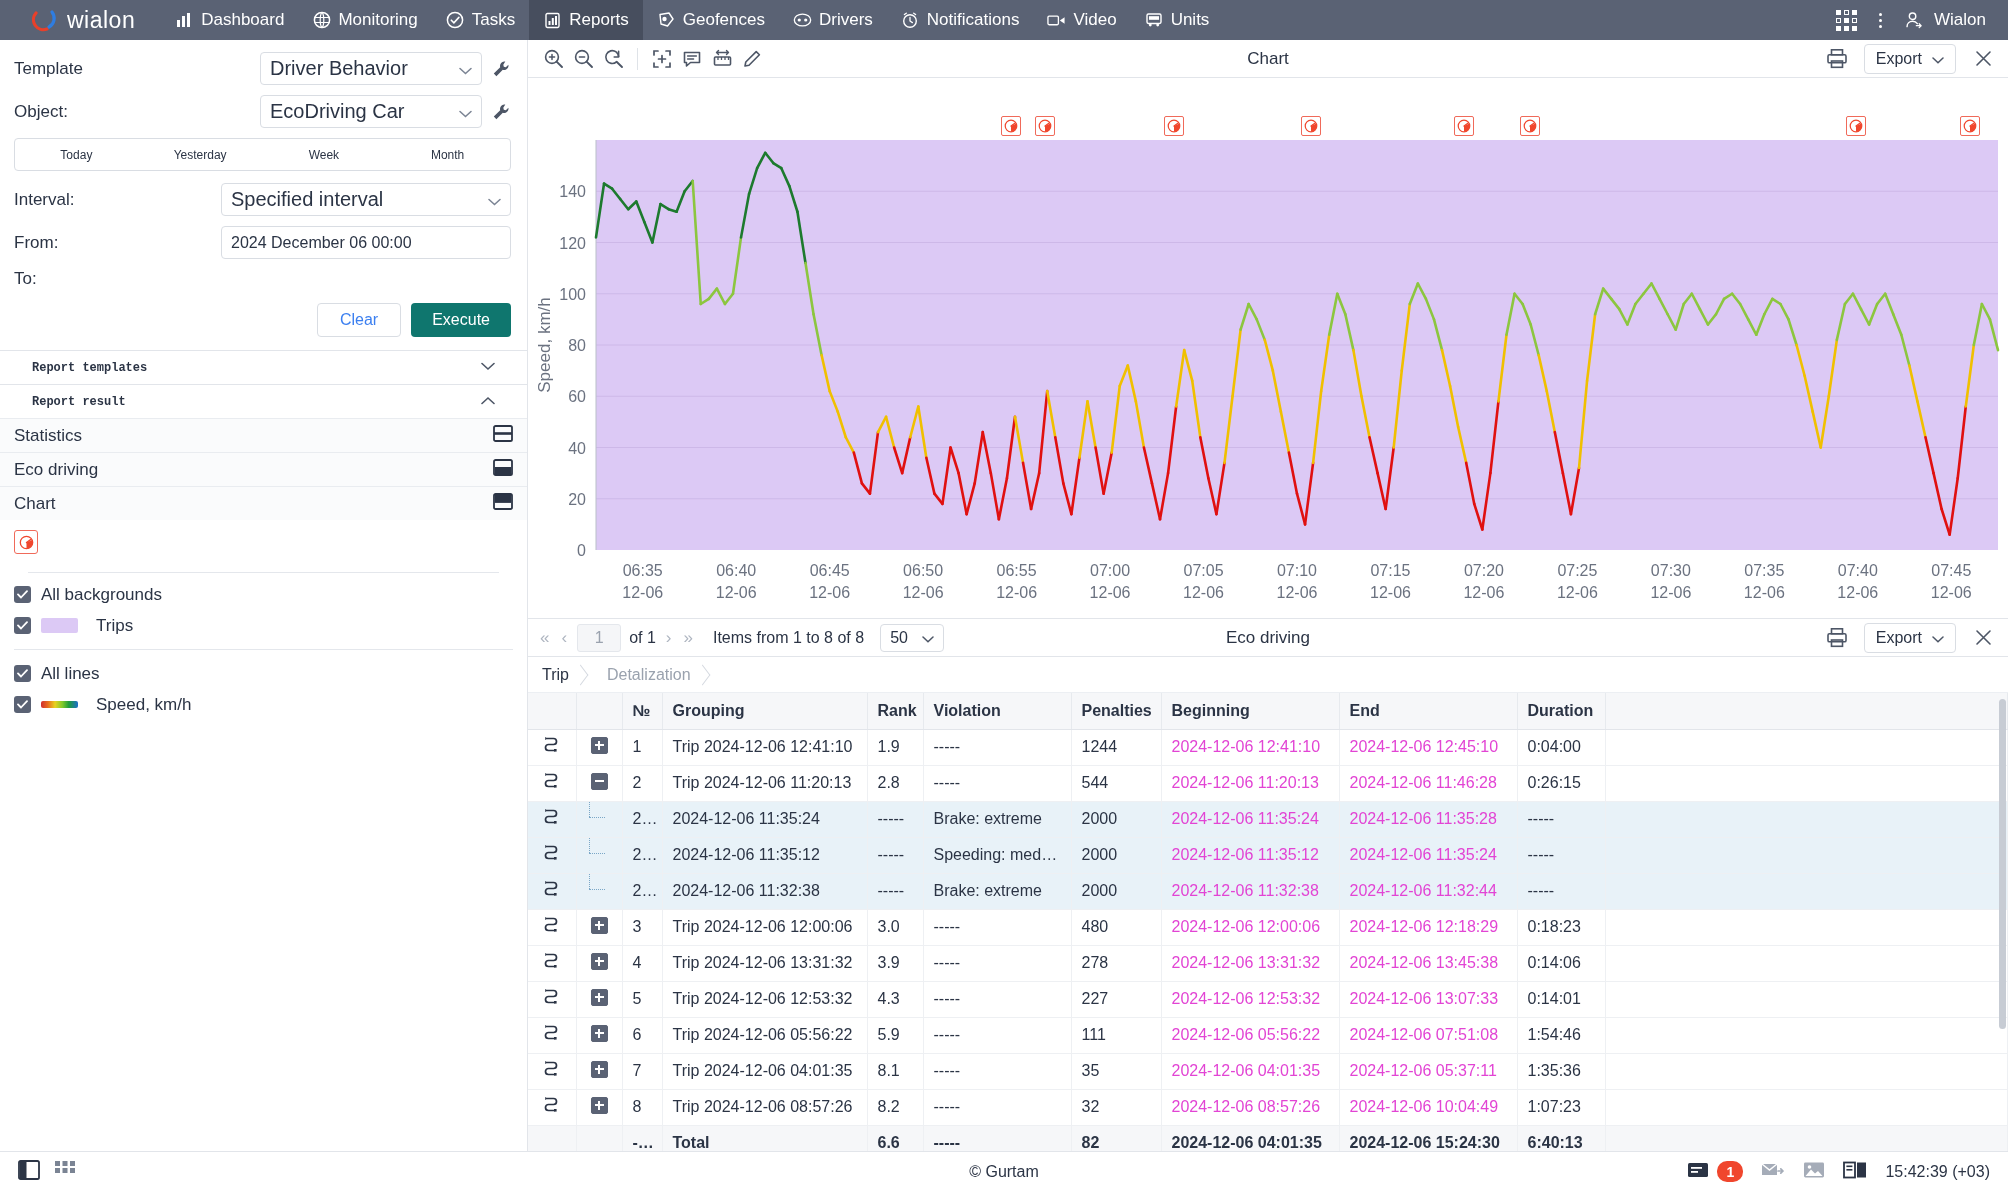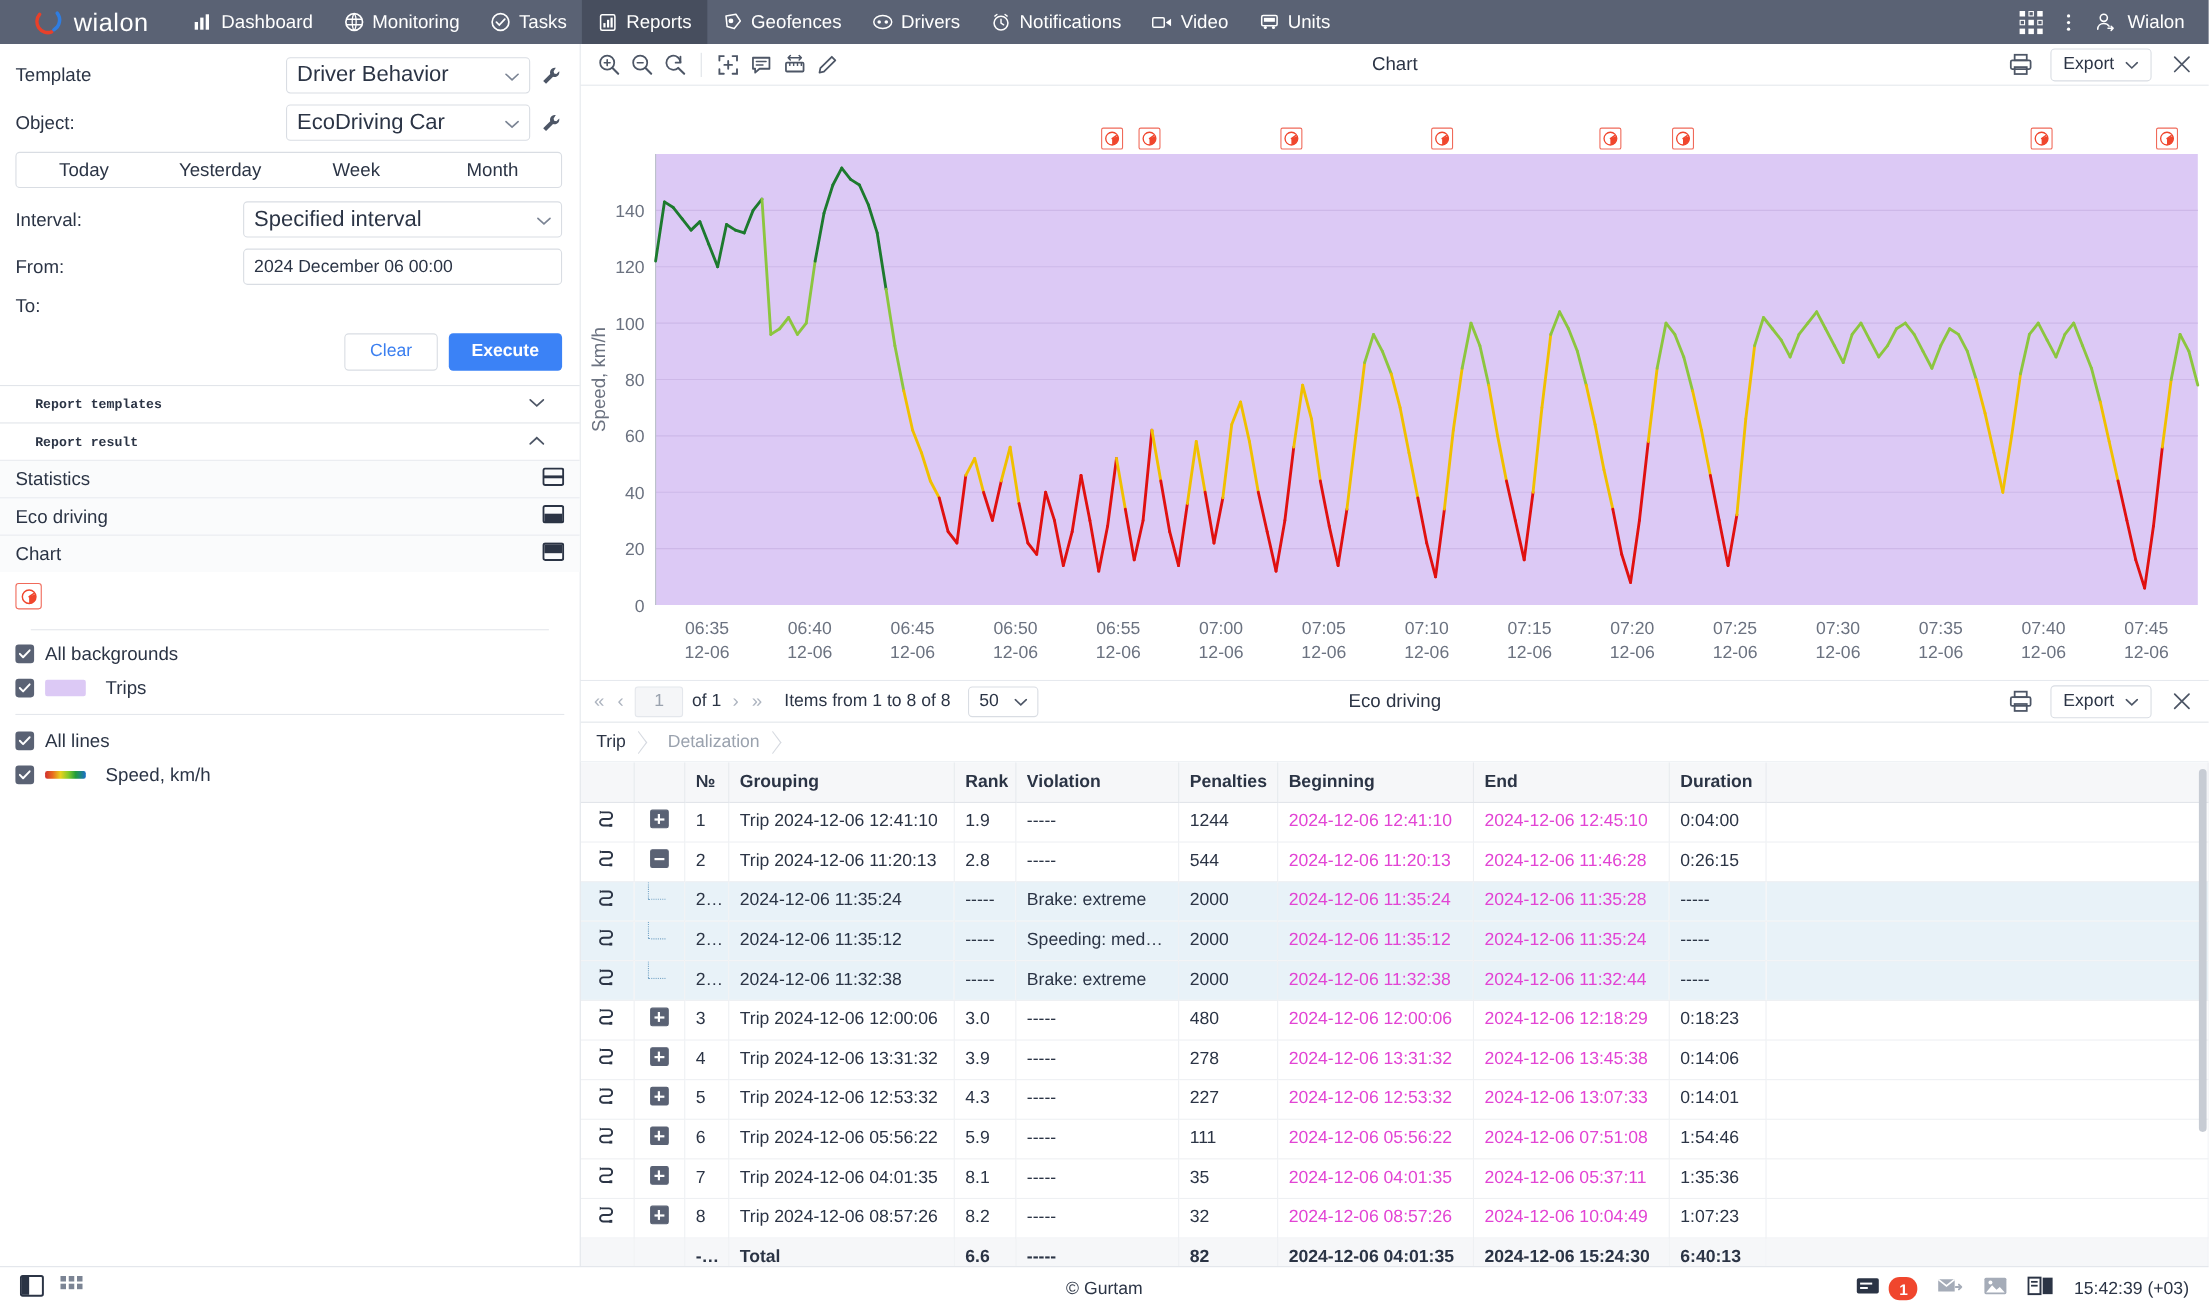--- a/index.html
+++ b/index.html
@@ -46,34 +46,34 @@
     font-size: 20px; color: #2b3445; cursor: pointer; position: relative;
   }
   .select .chev { margin-left: auto; color: #7b8494; }
   .wrench { width: 20px; height: 20px; cursor: pointer; }
   .period-tabs {
     display: flex; border: 1px solid #d9dde3; border-radius: 4px; overflow: hidden;
     margin: 3px 0 12px 0; height: 33px;
   }
   .period-tabs div {
     flex: 1; display: flex; align-items: center; justify-content: center;
-    font-size: 17px; color: #2b3445; cursor: pointer; border-right: 1px solid transparent;
+    font-size: 12px; color: #2b3445; cursor: pointer; border-right: 1px solid transparent;
   }
   .wide-select { width: 290px; }
   .txtinput {
     width: 290px; height: 33px; border: 1px solid #d9dde3; border-radius: 4px;
     display:flex; align-items:center; padding: 0 9px; font-size: 16px; color: #2b3445; background:#fff;
   }
   .btnrow { display: flex; justify-content: flex-end; gap: 10px; margin: 14px 0 13px 0; }
   .btn {
     height: 34px; border-radius: 4px; font-size: 16px; display: flex; align-items: center;
     justify-content: center; cursor: pointer; padding: 0 22px;
   }
   .btn-clear { border: 1px solid #d9dde3; color: #3b7ff0; background: #fff; }
-  .btn-exec { background: #3b82f6; color: #fff; font-weight: 700; padding: 0 21px; }
+  .btn-exec { background: #0f766e; color: #fff; font-weight: 400; padding: 0 21px; }
   .sec-head {
     height: 34px; display: flex; align-items: center; padding: 0 32px;
     border-top: 1px solid #e2e5ea; font-size: 12px; font-weight: 700; cursor: pointer; font-family: Liberation Mono, monospace;
   }
   .sec-head .chev { margin-left: auto; color: #4d5666; }
   .res-row {
     height: 34px; display: flex; align-items: center; padding: 0 14px;
     border-top: 1px solid #e9ecf0; font-size: 17px; cursor: pointer; background:#fafbfc;
   }
   .res-row .mini { margin-left: auto; }

